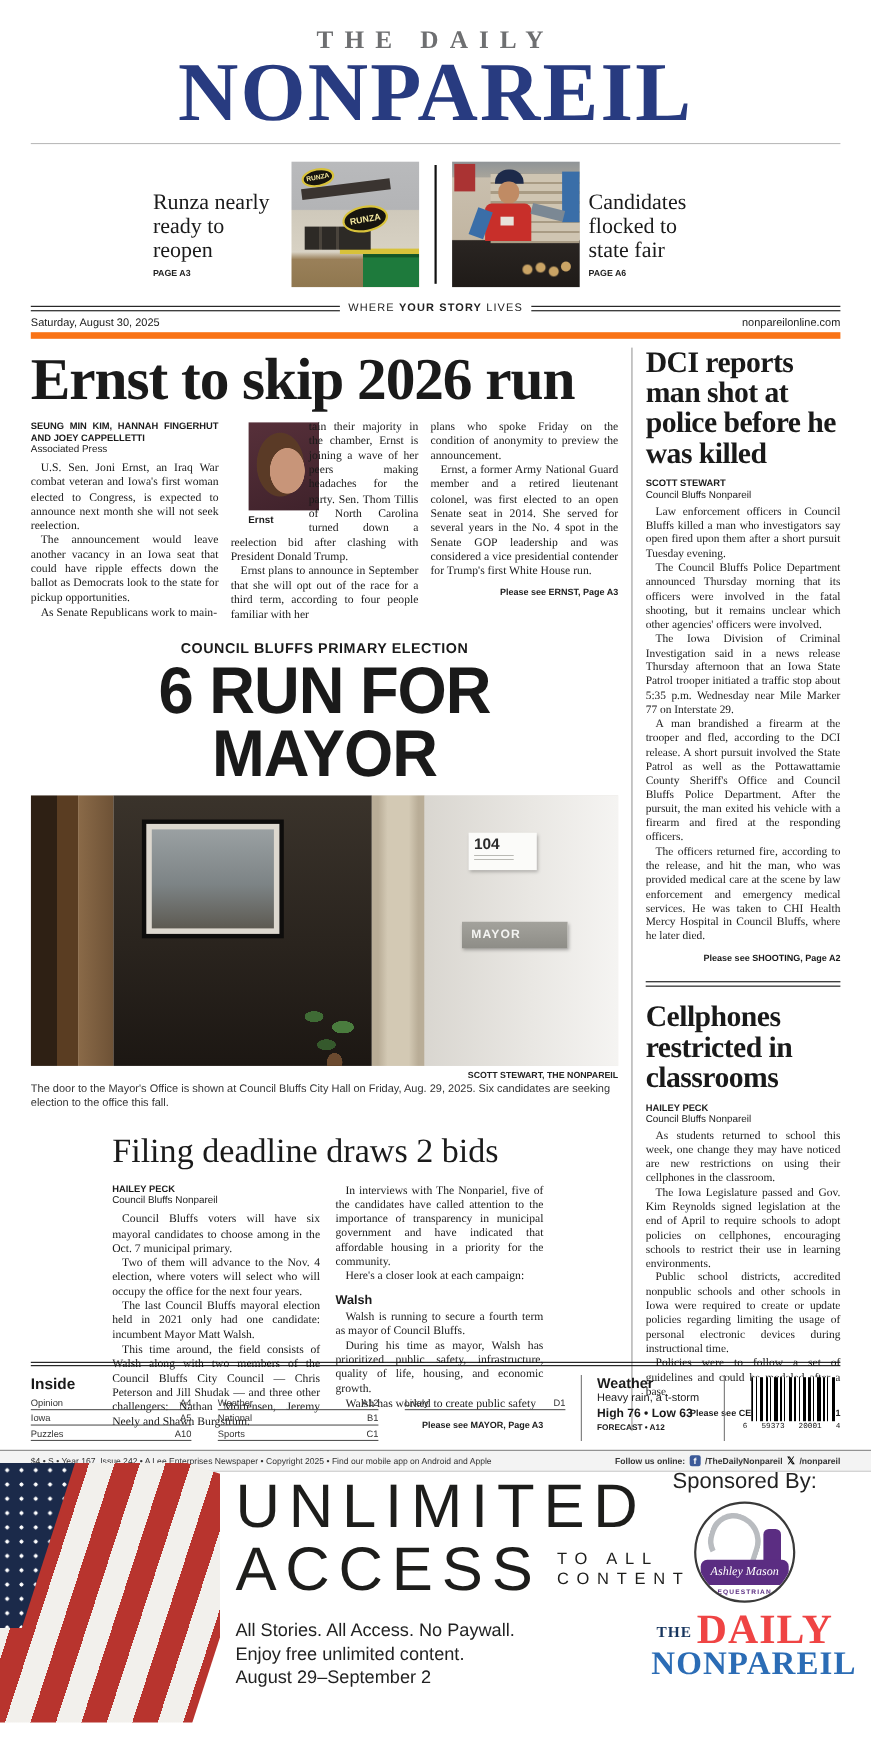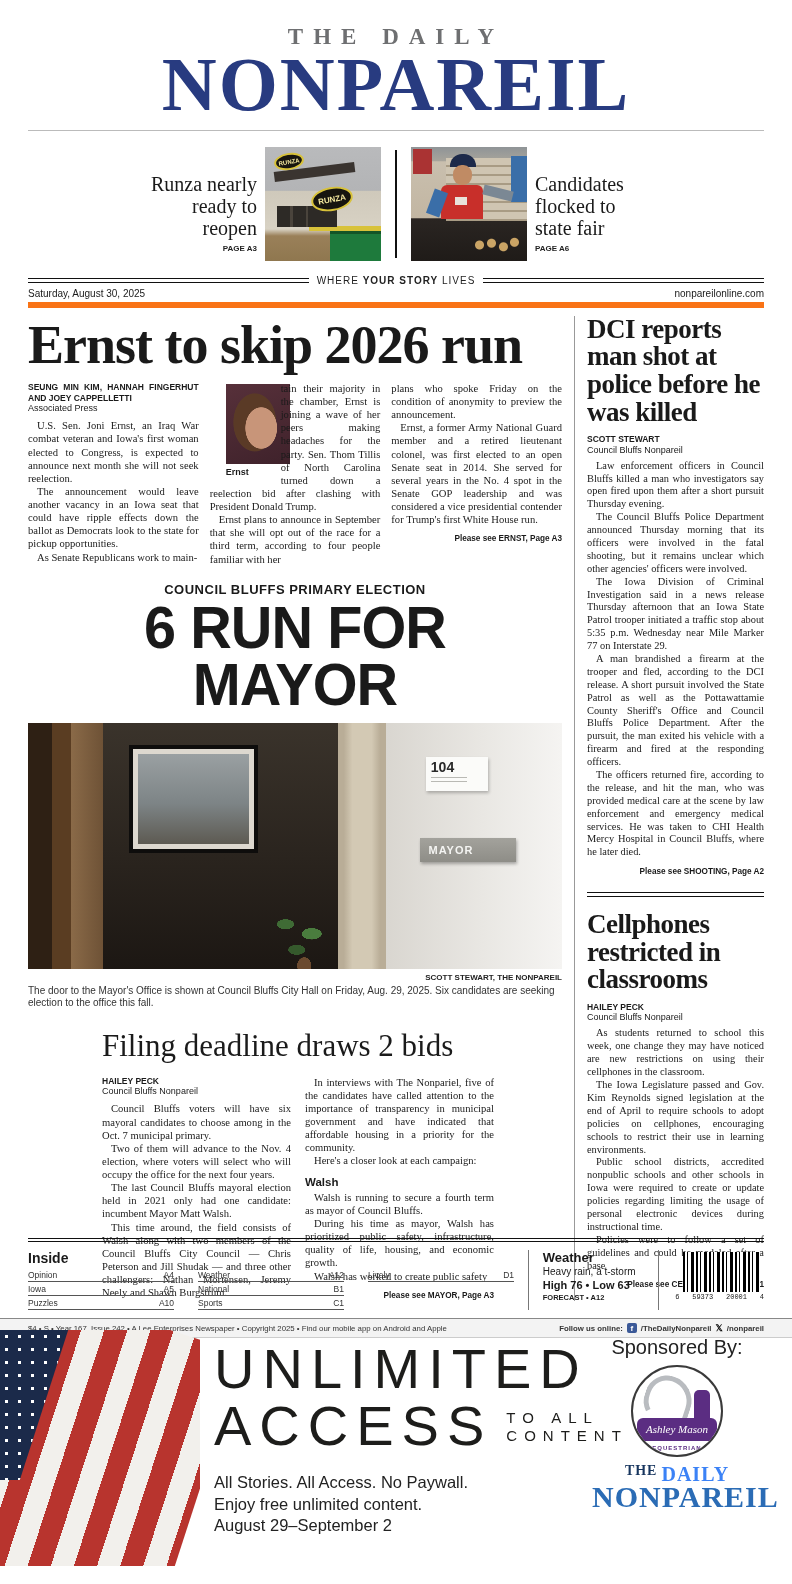--- a/index.html
+++ b/index.html
@@ -15,21 +15,21 @@
     font-size:76px; line-height:.92; letter-spacing:2px; }
   .mh-rule { border-bottom:1px solid #bbb; margin:10px 28px 0 28px; }
 
   
   .teasers { display:flex; justify-content:center; align-items:center; gap:14px; margin-top:14px; height:118px; }
   .teaser { display:flex; gap:8px; align-items:flex-start; }
   .tz-text { width:118px; padding-top:26px; }
   .tz-title { font-size:20px; line-height:1.1; }
   .tz-page { font-family:"Liberation Sans", sans-serif; font-weight:700; font-size:8px; margin-top:5px; color:#222; }
   .t-right-text { text-align:left; }
-  .t-left-text { text-align:right; }
+  .t-left-text { }
   .tz-photo { width:116px; height:114px; position:relative; overflow:hidden; }
   .tz-divider { width:2px; height:108px; background:#111; }
 
   
   .runza-photo { background:linear-gradient(180deg,#b9babc 0%,#b3b4b6 38%,#cfc9bb 39%,#d8d2c4 72%,#9a8059 78%,#8f774f 100%); }
   .runza-roof { position:absolute; left:8%; top:18%; width:70%; height:10px; background:#3a3430; transform:rotate(-7deg); }
   .runza-win { position:absolute; left:10%; top:52%; width:52%; height:18%; background:linear-gradient(90deg,#2d2a26 0 22%,#4a443c 22% 26%,#2d2a26 26% 48%,#4a443c 48% 52%,#2d2a26 52% 100%); }
   .runza-oval { position:absolute; background:#17150f; border:2px solid #d8c23a; border-radius:50%;
     color:#f5e9a0; font-family:"Liberation Sans", sans-serif; font-weight:700;
     display:flex; align-items:center; justify-content:center; transform:rotate(-10deg); }
@@ -179,21 +179,21 @@
   .sp-horse { position:absolute; left:12%; top:10%; width:55%; height:55%;
     border:5px solid #b9bcc0; border-radius:60% 70% 20% 60%; transform:rotate(18deg); border-bottom-color:transparent; }
   .sp-rider { position:absolute; right:12%; top:26%; width:16px; height:30px; background:#5b2d82; border-radius:5px 5px 2px 2px; }
   .sp-band { position:absolute; left:4%; bottom:16%; width:92%; height:26%; background:#5b2d82; border-radius:6px;
     display:flex; align-items:center; justify-content:center; }
   .sp-band span { font-family:"Liberation Serif", serif; font-style:italic; color:#fff; font-size:11px; }
   .sp-sub { position:absolute; left:0; bottom:4%; width:100%; text-align:center;
     font-family:"Liberation Sans", sans-serif; font-size:6px; letter-spacing:1px; color:#5b2d82; font-weight:700; }
   .ad-logo { margin-top:8px; text-align:center; font-family:"Liberation Serif", serif; font-weight:700; line-height:.9; }
   .ad-logo .the { color:#17355e; font-size:14px; vertical-align:6px; letter-spacing:1px; }
-  .ad-logo .daily { color:#3b82f6; font-size:20px; letter-spacing:1px; }
+  .ad-logo .daily { color:#ef4444; font-size:38px; letter-spacing:1px; }
   .ad-logo .nonp { color:#2b6cb5; font-size:30px; letter-spacing:1px; display:block; }
 </style>
 </head>
 <body>
 
 <div class="page">
 
   <header class="masthead">
     <div class="mh-kicker">THE DAILY</div>
     <div class="mh-title">NONPAREIL</div>
@@ -330,21 +330,21 @@
 
     <div class="vsep"></div>
 
     <div class="colR">
 
       <article>
         <h2 class="h2">DCI reports man shot at police before he was killed</h2>
         <div class="byline">SCOTT STEWART</div>
         <div class="bysrc">Council Bluffs Nonpareil</div>
         <div class="bodytext">
-          <p>Law enforcement officers in Council Bluffs killed a man who investigators say open fired upon them after a short pursuit Thursday evening.</p>
+          <p>Law enforcement officers in Council Bluffs killed a man who investigators say open fired upon them after a short pursuit Tuesday evening.</p>
           <p>The Council Bluffs Police Department announced Thursday morning that its officers were involved in the fatal shooting, but it remains unclear which other agencies' officers were involved.</p>
           <p>The Iowa Division of Criminal Investigation said in a news release Thursday afternoon that an Iowa State Patrol trooper initiated a traffic stop about 5:35 p.m. Wednesday near Mile Marker 77 on Interstate 29.</p>
           <p>A man brandished a firearm at the trooper and fled, according to the DCI release. A short pursuit involved the State Patrol as well as the Pottawattamie County Sheriff's Office and Council Bluffs Police Department. After the pursuit, the man exited his vehicle with a firearm and fired at the responding officers.</p>
           <p>The officers returned fire, according to the release, and hit the man, who was provided medical care at the scene by law enforcement and emergency medical services. He was taken to CHI Health Mercy Hospital in Council Bluffs, where he later died.</p>
         </div>
         <div class="jump">Please see SHOOTING, Page A2</div>
       </article>
 
       <div class="dbl-sep"></div>
 

